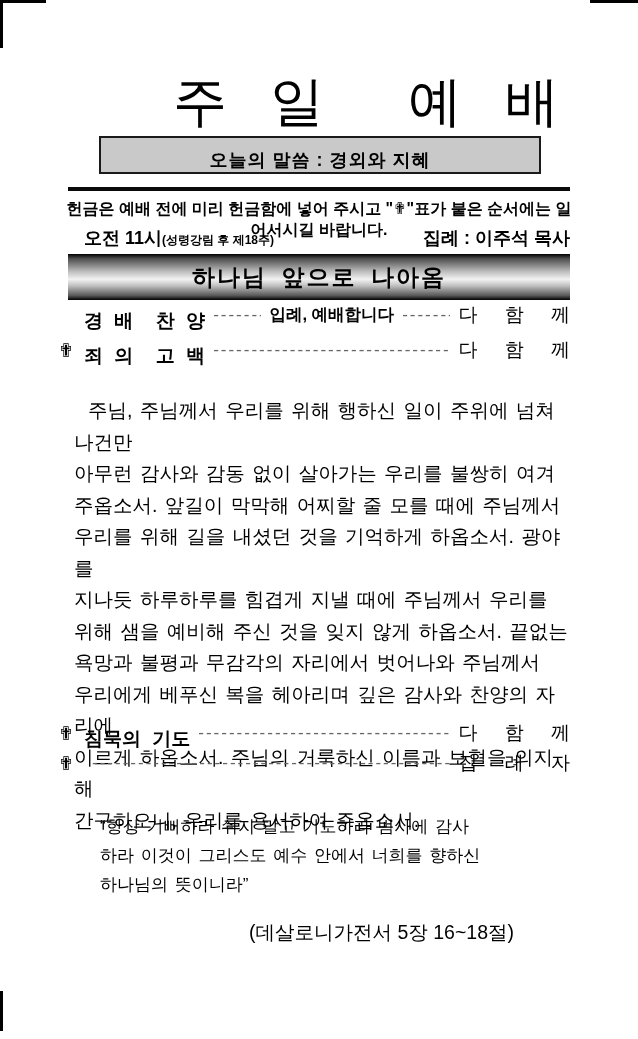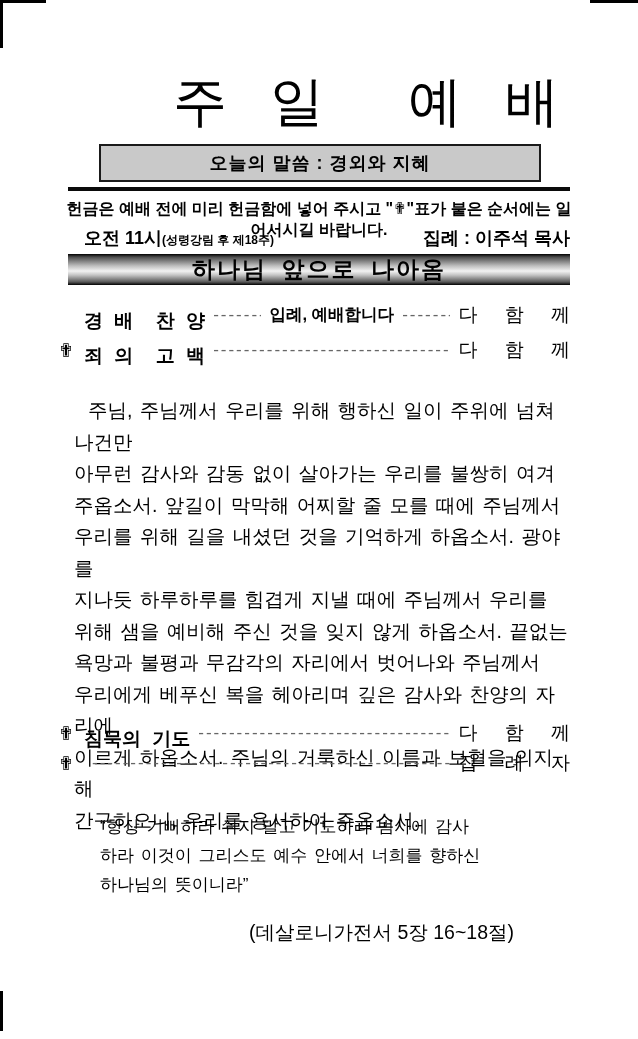--- a/index.html
+++ b/index.html
@@ -23,25 +23,25 @@
   .title {
     position: absolute; top: 66px; left: 0; width: 100%;
     text-align: center;
     font-size: 54px; font-weight: 400;
     white-space: pre; word-spacing: 24px;
     letter-spacing: 2px;
     margin-left: 48px;
   }
 
   .subject-box {
-    position: absolute; top: 144px; left: 99px; width: 442px; height: 38px;
+    position: absolute; top: 136px; left: 99px; width: 442px; height: 38px;
     background: #c9c9c9;
     border: 2px solid #1a1a1a;
     box-sizing: border-box;
-    display: flex; align-items: center; justify-content: center;
+    display: flex; align-items: flex-end; justify-content: center;
     font-size: 18px; font-weight: 600; letter-spacing: 1px;
   }
 
   .divider {
     position: absolute; top: 187px; left: 68px; width: 502px; height: 4px;
     background: #0a0a0a;
   }
 
   .notice {
     position: absolute; top: 199px; left: 60px; width: 518px;
@@ -52,21 +52,21 @@
   .info-row {
     position: absolute; top: 226px; left: 68px; width: 502px;
     display: flex; align-items: baseline;
     font-size: 18px; font-weight: 600;
   }
   .info-time { flex: 0 0 auto; padding-left: 16px; }
   .info-week { flex: 1 1 auto; text-align: left; font-size: 12px; }
   .info-officiant { flex: 0 0 auto; }
 
   .section-bar {
-    position: absolute; top: 254px; left: 68px; width: 502px; height: 31px;
+    position: absolute; top: 254px; left: 68px; width: 502px; height: 46px;
     background: linear-gradient(180deg,
       #000000 0%, #4d4d4d 10%, #bdbdbd 38%,
       #f2f2f2 55%, #c4c4c4 68%, #5a5a5a 90%, #000000 100%);
     display: flex; align-items: center; justify-content: center;
     font-size: 23px; font-weight: 800; letter-spacing: 2px; word-spacing: 6px;
     color: #000;
   }
 
   .order-row {
     position: absolute; left: 58px; width: 512px; height: 24px;

